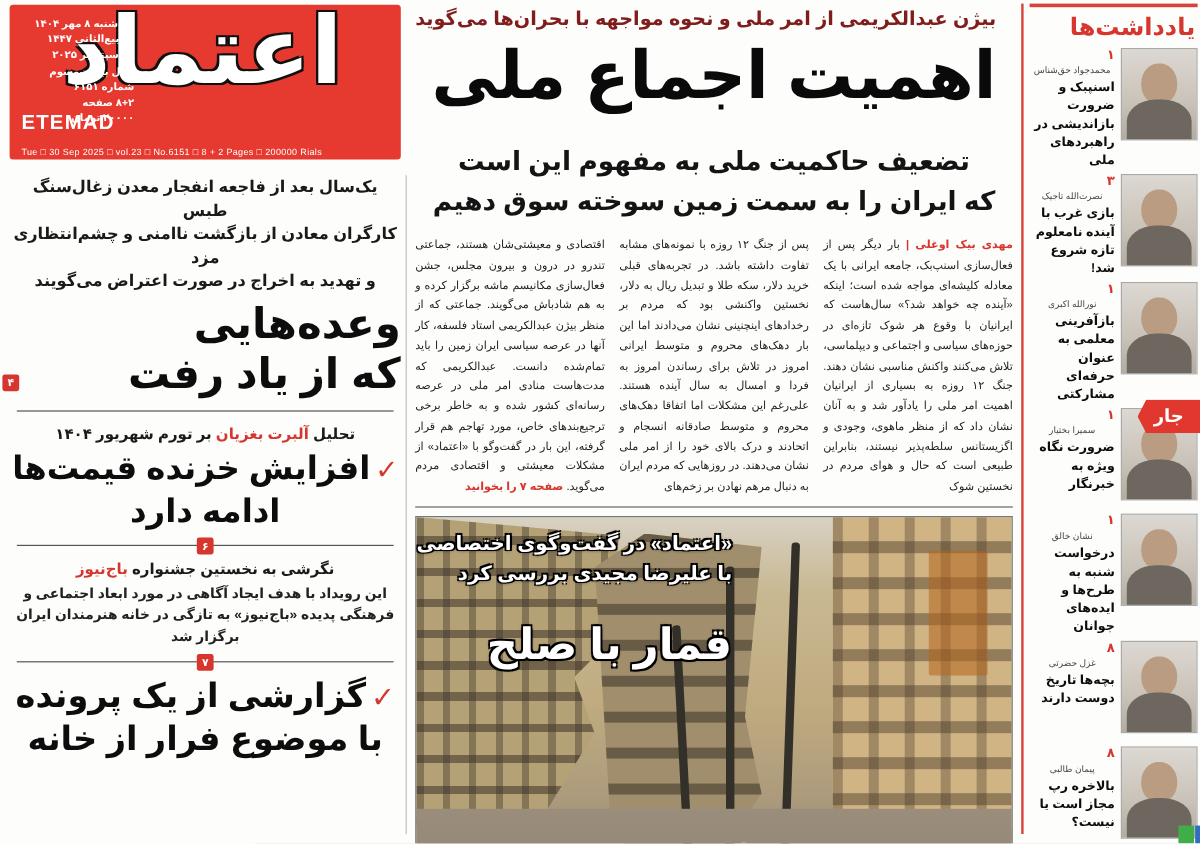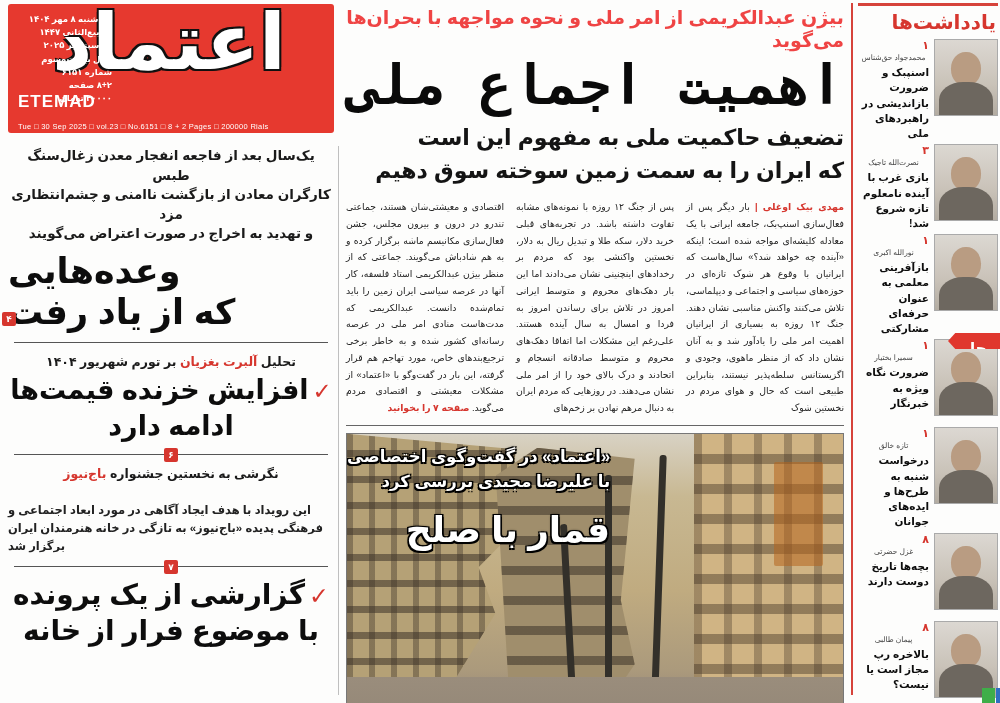--- a/index.html
+++ b/index.html
@@ -27,44 +27,44 @@
     color:#fff; font-size:8.5px; line-height:1.55; font-weight:bold; z-index:3;
   }
   .logo-en-row {
     position:absolute; left:10px; bottom:2px; width:calc(100% - 16px);
     display:flex; direction:ltr; align-items:flex-start; gap:10px; z-index:3;flex-direction:column;
   }
   .logo-en { color:#fff; font-weight:bold; font-size:17px; letter-spacing:1px; }
   .logo-strip { color:#fff; font-size:7.5px; letter-spacing:0.3px; white-space:nowrap; }
 
   .lc-kicker { margin-top:13px; text-align:center; font-weight:bold; font-size:13.5px; line-height:1.45; color:#1a1a1a; }
-  .lc-head-a { margin-top:6px; text-align:left; font-weight:900; font-size:35px; line-height:1.18; color:#0d0d0d; }
+  .lc-head-a { margin-top:6px; text-align:right; font-weight:900; font-size:35px; line-height:1.18; color:#0d0d0d; }
   .lc-divider { position:relative; border-top:1.5px solid #555; margin:10px 6px 0 6px; }
   .page-badge {
     display:inline-block; background:#d6362e; color:#fff; font-weight:bold;
     font-size:9px; width:14px; height:14px; line-height:14px; text-align:center; border-radius:2px;
   }
   .lc-divider .page-badge { position:absolute; top:-7px; left:50%; transform:translateX(-50%); }
   .badge-left { position:absolute; right:auto; left:-6px; }
 
   .lc-kicker-sm { margin-top:11px; text-align:center; font-weight:bold; font-size:12.5px; color:#1a1a1a; }
   .red-inline { color:#d6362e;margin-top:40px; }
   .lc-headline { margin-top:4px; text-align:center; font-weight:900; font-size:26px; line-height:1.3; color:#0d0d0d; }
   .check { color:#d6362e; font-weight:bold; font-size:0.85em; margin-left:4px; }
-  .lc-sub { margin-top:20px; text-align:left; font-weight:bold; font-size:11.5px; line-height:1.6; color:#222; }
+  .lc-sub { margin-top:5px; text-align:center; font-weight:bold; font-size:11.5px; line-height:1.6; color:#222; }
 
   
   .vrule-gray { position:absolute; left:338px; top:146px; bottom:8px; width:1px; background:#bfbfbf; }
   .vrule-red  { position:absolute; left:851px; top:3px;  bottom:8px; width:2px; background:#d6433b; }
 
   
   .center-col { position:absolute; left:346px; top:6px; width:498px; direction:rtl; }
-  .main-kicker { text-align:right; font-weight:bold; font-size:19px; color:#ef4444; }
-  .main-headline { margin-top:6px; text-align:center; font-weight:900; font-size:55px; line-height:1.15; color:#0a0a0a; white-space:nowrap;font-family:Liberation Mono, monospace; }
-  .main-subhead { margin-top:0; font-weight:bold; font-size:22px; line-height:1.5; color:#141414; }
+  .main-kicker { text-align:left; font-weight:bold; font-size:16px; color:#7f1d1d; }
+  .main-headline { margin-top:6px; text-align:center; font-weight:900; font-size:55px; line-height:1.15; color:#0a0a0a; white-space:nowrap; }
+  .main-subhead { margin-top:23px; text-align:center; font-weight:bold; font-size:22px; line-height:1.5; color:#141414; }
   .body-cols { display:flex; gap:12px; margin-top:12px; }
   .body-col { flex:1; font-size:9.3px; line-height:1.8; text-align:justify; color:#222; }
   .byline { color:#d6362e; font-weight:bold; }
   .continue-note { color:#d6362e; font-weight:bold; }
   .center-rule { border-top:1px solid #666; margin-top:8px; }
 
   
   .photo {
     position:relative; margin-top:7px; width:100%; height:349px; overflow:hidden;
     border:1px solid #777; direction:ltr;
@@ -101,21 +101,21 @@
       radial-gradient(circle at 35% 70%, rgba(70,62,52,.45) 0 4px, transparent 5px),
       radial-gradient(circle at 55% 30%, rgba(255,255,255,.3) 0 3px, transparent 4px),
       radial-gradient(circle at 75% 60%, rgba(70,62,52,.5) 0 4px, transparent 5px),
       radial-gradient(circle at 90% 35%, rgba(70,62,52,.4) 0 3px, transparent 4px),
       linear-gradient(180deg,#9a8d7c,#8c8071);
   }
 
   .photo-overlay { position:absolute; left:0; top:10px; direction:rtl; text-align:right; color:#fff;
     text-shadow:0 0 3px #000, 1.5px 1.5px 0 #000, -1.5px -1.5px 0 #000, 1.5px -1.5px 0 #000, -1.5px 1.5px 0 #000; }
   .photo-kicker { font-weight:bold; font-size:16.5px; line-height:1.55; }
-  .photo-title { margin-top:14px; font-weight:900; font-size:36px; }
+  .photo-title { margin-top:24px; font-weight:900; font-size:36px; }
 
   
   .sidebar { position:absolute; left:858px; top:0; width:140px; direction:rtl; }
   .sb-toprule { border-top:3px solid #d6433b; margin-top:3px; }
   .sb-title { color:#d6362e; font-weight:900; font-size:20px; text-align:right; padding:4px 2px 2px 0; }
   .note-item { display:flex; gap:5px; min-height:85px; margin-top:3px; align-items:flex-start; }
   .portrait {
     flex:0 0 64px; height:77px; border:1px solid #aaa; position:relative; overflow:hidden;
     background:linear-gradient(180deg,#dcd8d2 0%,#c9c2b8 60%,#b3aca1 100%);
   }
@@ -123,21 +123,21 @@
     width:30px; height:34px; border-radius:48%; background:#b99c82; }
   .portrait::after { content:""; position:absolute; left:50%; top:42px; transform:translateX(-50%);
     width:54px; height:40px; border-radius:45% 45% 0 0; background:#6d675f; }
   .note-text { flex:1; text-align:right; }
   .note-page { color:#d6362e; font-weight:900; font-size:11px; line-height:1.1; }
   .note-author { color:#444; font-size:7.5px; margin-top:2px;text-align:center; }
   .note-title { color:#0d0d0d; font-weight:bold; font-size:10.5px; line-height:1.45; margin-top:3px; }
 
   
   .watermark {
-    position:absolute; left:948px; top:333px; width:52px; height:16px; background:#e0372e;
+    position:absolute; left:948px; top:333px; width:52px; height:28px; background:#e0372e;
     clip-path:polygon(0 50%, 14% 0, 100% 0, 100% 100%, 14% 100%);
     color:#fff; font-weight:900; font-size:15px; text-align:center; line-height:30px; z-index:5;
   }
   
   .sq { position:absolute; z-index:4; }
   .sq-green { left:982px; top:688px; width:13px; height:15px; background:#3fae49; }
   .sq-blue  { left:996px; top:688px; width:4px;  height:15px; background:#2f6fc1; }
 </style>
 </head>
 <body>
@@ -287,21 +287,21 @@
         <div class="note-page">۱</div>
         <div class="note-author">سمیرا بختیار</div>
         <div class="note-title">ضرورت نگاه ویژه به خبرنگار</div>
       </div>
     </div>
 
     <div class="note-item">
       <div class="portrait"></div>
       <div class="note-text">
         <div class="note-page">۱</div>
-        <div class="note-author">تازه خالق</div>
+        <div class="note-author">نشان خالق</div>
         <div class="note-title">درخواست شنبه به طرح‌ها و ایده‌های جوانان</div>
       </div>
     </div>
 
     <div class="note-item">
       <div class="portrait"></div>
       <div class="note-text">
         <div class="note-page">۸</div>
         <div class="note-author">غزل حضرتی</div>
         <div class="note-title">بچه‌ها تاریخ دوست دارند</div>

